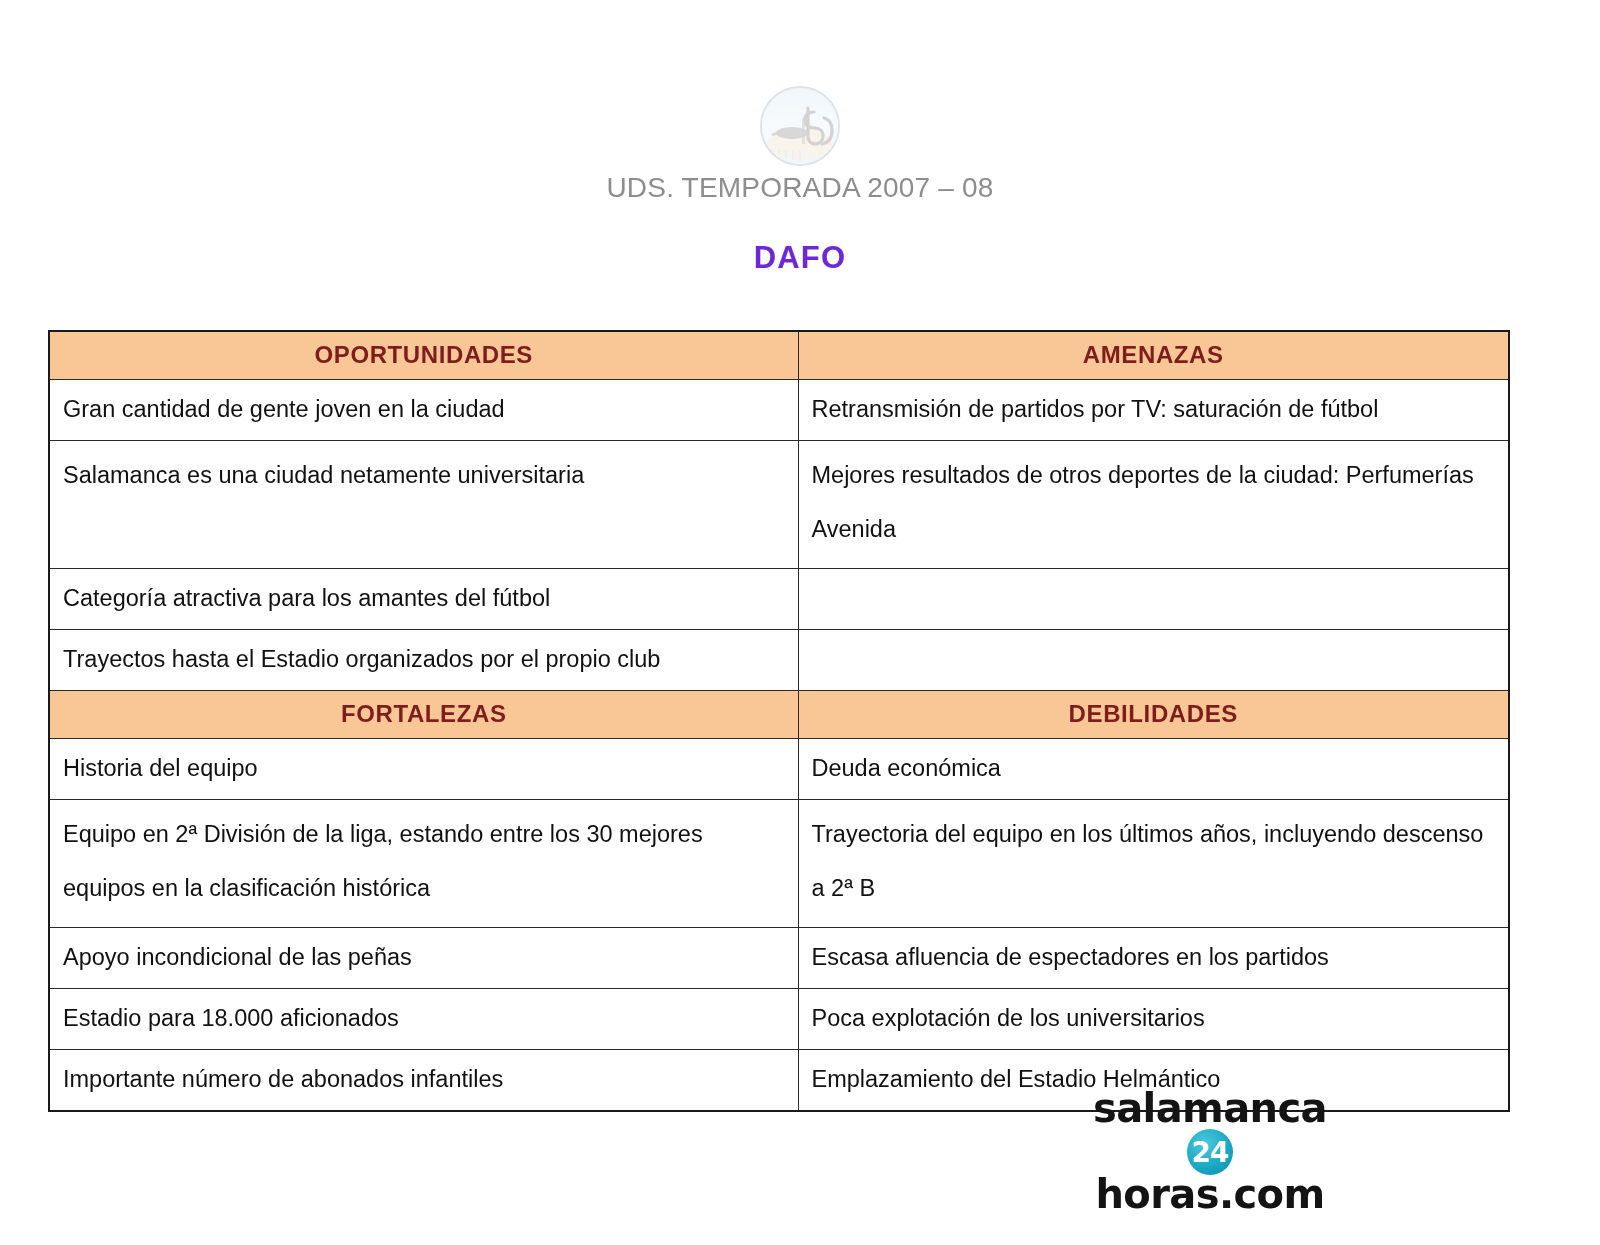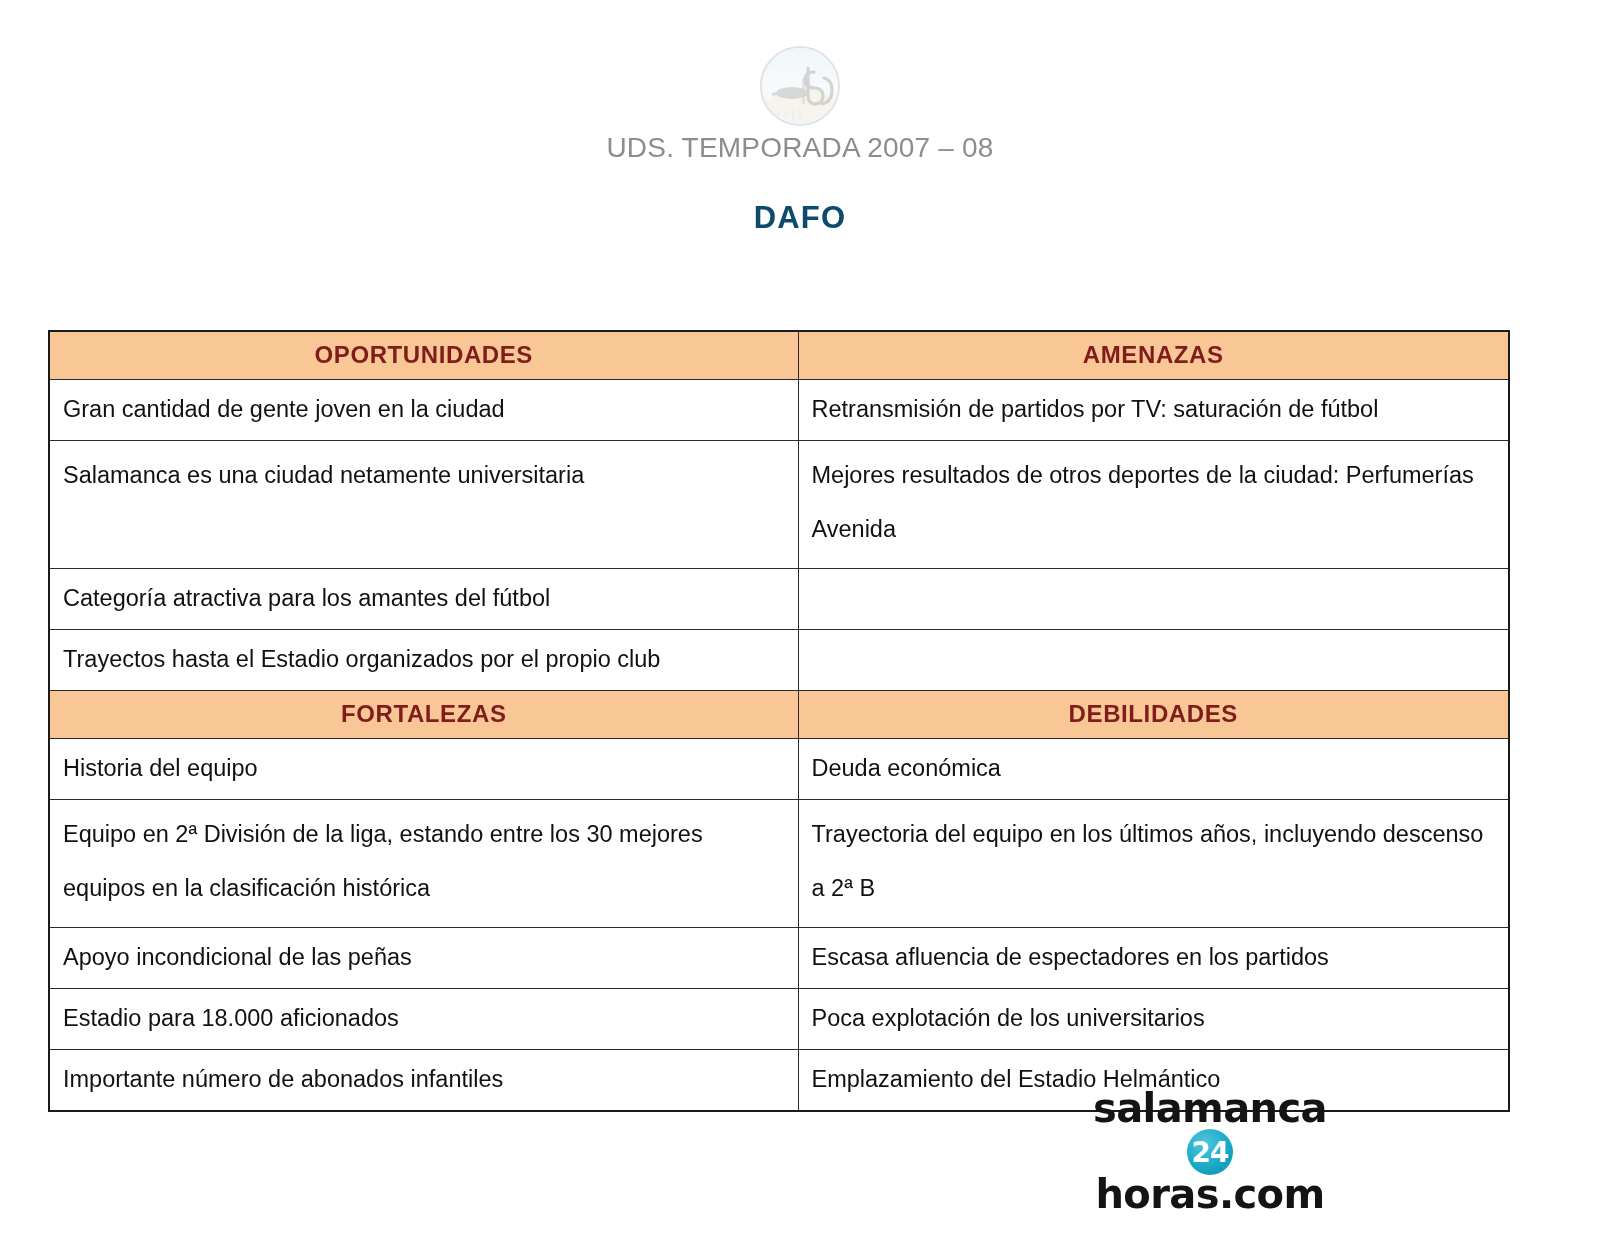--- a/index.html
+++ b/index.html
@@ -11,41 +11,41 @@
     width: 1600px;
     height: 1245px;
     font-family: "Liberation Sans", sans-serif;
     position: relative;
     overflow: hidden;
   }
 
   
   .doc-header {
     text-align: center;
-    padding-top: 38px;
+    padding-top: 78px;
   }
   .crest {
     width: 96px;
     height: 96px;
     margin: 0 auto 4px auto;
     position: relative;
     opacity: 0.30;
   }
   .crest svg { display: block; width: 96px; height: 96px; }
 
   .season-line {
     font-size: 28px;
     color: #8d8d8d;
     letter-spacing: 0.2px;
     margin-top: -6px;
   }
   .dafo-title {
     font-size: 31px;
     font-weight: bold;
-    color: #0c4a6e;
+    color: #6d28d9;
     letter-spacing: 1.2px;
     margin-top: 36px;
   }
 
   
   .dafo-table-wrap {
     position: absolute;
     left: 48px;
     top: 330px;
     width: 1460px;

